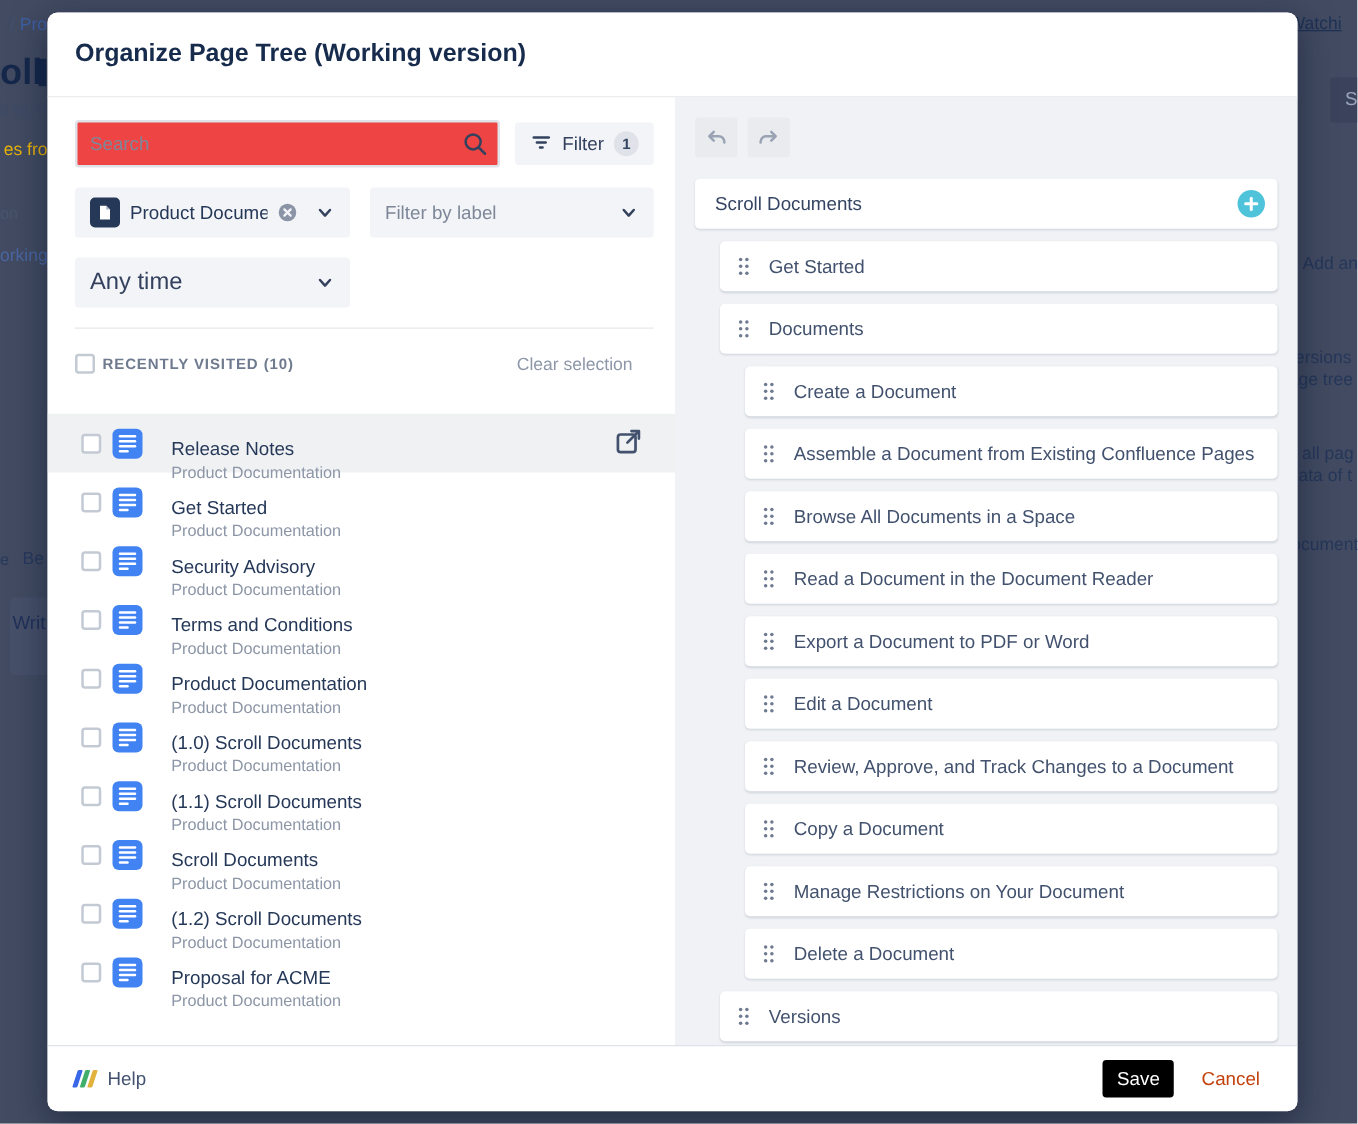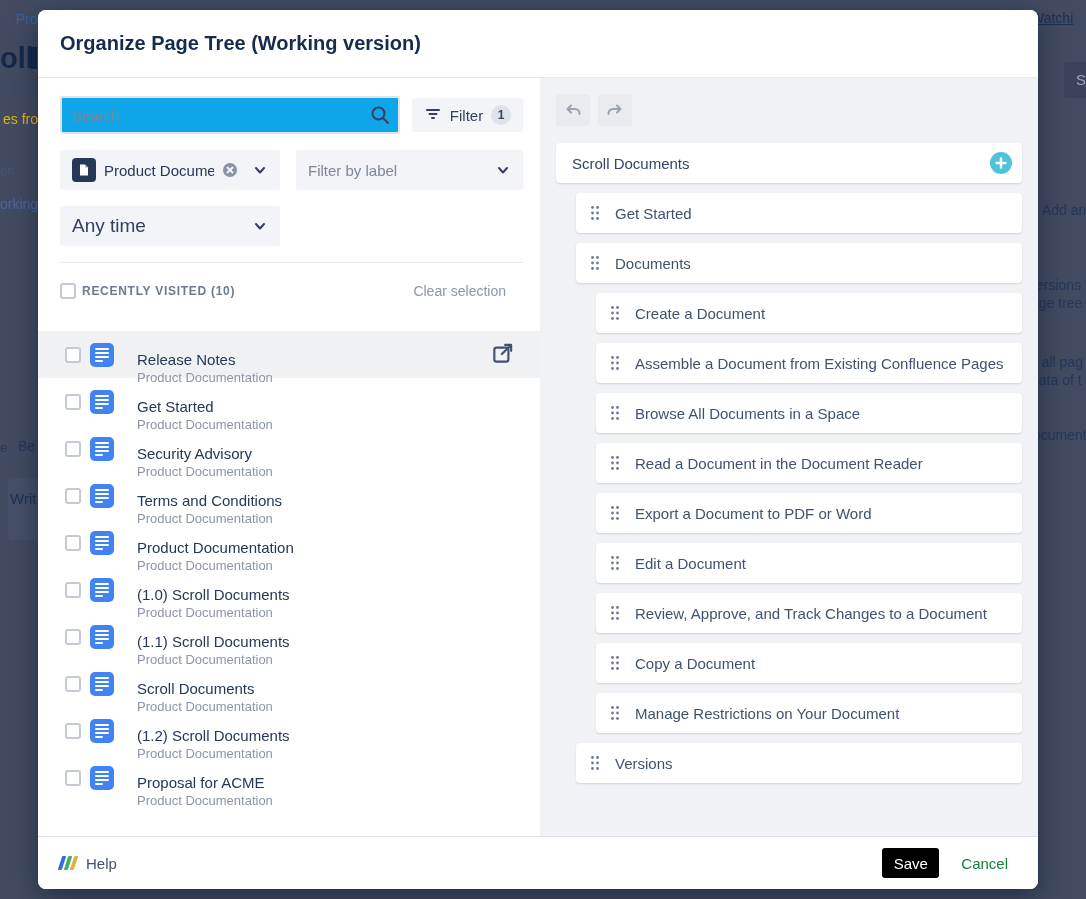--- a/index.html
+++ b/index.html
@@ -39,21 +39,21 @@
                   border-bottom:1px solid #e6e8ec; background:#fff; }
   .modal-title { font-size:20px; font-weight:600; color:#172b4d; }
   .modal-body { flex:1 1 auto; display:flex; min-height:0; }
   .modal-footer { flex:0 0 53px; border-top:1px solid #dfe2e8; background:#fff;
                   display:flex; align-items:center; padding:0 30px 0 22px; }
 
   
   .left-panel { width:502px; flex:0 0 502px; background:#fff; padding:18px 17px 0 22px; overflow:hidden; }
   .controls-row { display:flex; align-items:center; }
   .search-wrap { position:relative; width:340px; }
-  .search-input { width:340px; height:38px; border:2px solid #dfe2e8; border-radius:3px; background:#0ea5e9;
+  .search-input { width:340px; height:38px; border:2px solid #dfe2e8; border-radius:3px; background:#ef4444;
                   font-family:"Liberation Sans",sans-serif; font-size:15px; color:#253858; padding:0 38px 0 10px; outline:none; }
   .search-input::placeholder { color:#7d8799; }
   .search-icon { position:absolute; right:9px; top:8px; }
   .filter-btn { margin-left:12px; height:34px; width:111px; background:#f3f4f7; border:none; border-radius:3px;
                 display:flex; align-items:center; justify-content:center; gap:8px; cursor:pointer;
                 font-family:"Liberation Sans",sans-serif; }
   .filter-label { font-size:15px; color:#33415e; }
   .filter-badge { width:20px; height:20px; border-radius:50%; background:#dfe2e8; color:#344563;
                   font-size:12px; font-weight:bold; display:flex; align-items:center; justify-content:center; }
   .selects-row { display:flex; margin-top:16px; gap:16px; }
@@ -109,21 +109,21 @@
               font-family:"Liberation Sans",sans-serif; }
   .help-logo { display:flex; gap:2px; }
   .help-logo i { display:block; width:4px; height:14px; border-radius:1px; transform:skewX(-18deg); }
   .help-logo i.b { background:#3a66e8; }
   .help-logo i.g { background:#3fae6a; }
   .help-logo i.y { background:#e2b33c; }
   .help-text { font-size:15px; color:#42526e; }
   .footer-actions { margin-left:auto; display:flex; align-items:center; gap:22px; }
   .save-btn { width:57px; height:30px; background:#000000; color:#fff; border:none; border-radius:3px;
               font-size:15px; cursor:pointer; font-family:"Liberation Sans",sans-serif; }
-  .cancel-btn { background:none; border:none; font-size:15px; color:#15803d; cursor:pointer;
+  .cancel-btn { background:none; border:none; font-size:15px; color:#c2410c; cursor:pointer;
                 font-family:"Liberation Sans",sans-serif; }
 </style>
 </head>
 <body>
 
 <div class="stage">
 
   <div class="frag frag-breadcrumb"><span>/</span> <span class="lnk">Pro</span></div>
   <div class="frag frag-heading">oll</div>
   <div class="frag-heading-bar"></div>
@@ -555,20 +555,33 @@
                   <circle cx="7.5" cy="2.5" r="1.4" fill="#6e7a90"></circle>
                   <circle cx="2.5" cy="8" r="1.4" fill="#6e7a90"></circle>
                   <circle cx="7.5" cy="8" r="1.4" fill="#6e7a90"></circle>
                   <circle cx="2.5" cy="13.5" r="1.4" fill="#6e7a90"></circle>
                   <circle cx="7.5" cy="13.5" r="1.4" fill="#6e7a90"></circle>
                 </svg>
               </span>
             <span class="tree-label">Manage Restrictions on Your Document</span>
           </div>
 
+          <div class="tree-card lvl2">
+            <span class="drag-handle">
+                <svg width="10" height="16" viewBox="0 0 10 16">
+                  <circle cx="2.5" cy="2.5" r="1.4" fill="#6e7a90"></circle>
+                  <circle cx="7.5" cy="2.5" r="1.4" fill="#6e7a90"></circle>
+                  <circle cx="2.5" cy="8" r="1.4" fill="#6e7a90"></circle>
+                  <circle cx="7.5" cy="8" r="1.4" fill="#6e7a90"></circle>
+                  <circle cx="2.5" cy="13.5" r="1.4" fill="#6e7a90"></circle>
+                  <circle cx="7.5" cy="13.5" r="1.4" fill="#6e7a90"></circle>
+                </svg>
+              </span>
+            <span class="tree-label">Delete a Document</span>
+          </div>
 
           <div class="tree-card lvl1">
             <span class="drag-handle">
                 <svg width="10" height="16" viewBox="0 0 10 16">
                   <circle cx="2.5" cy="2.5" r="1.4" fill="#6e7a90"></circle>
                   <circle cx="7.5" cy="2.5" r="1.4" fill="#6e7a90"></circle>
                   <circle cx="2.5" cy="8" r="1.4" fill="#6e7a90"></circle>
                   <circle cx="7.5" cy="8" r="1.4" fill="#6e7a90"></circle>
                   <circle cx="2.5" cy="13.5" r="1.4" fill="#6e7a90"></circle>
                   <circle cx="7.5" cy="13.5" r="1.4" fill="#6e7a90"></circle>

